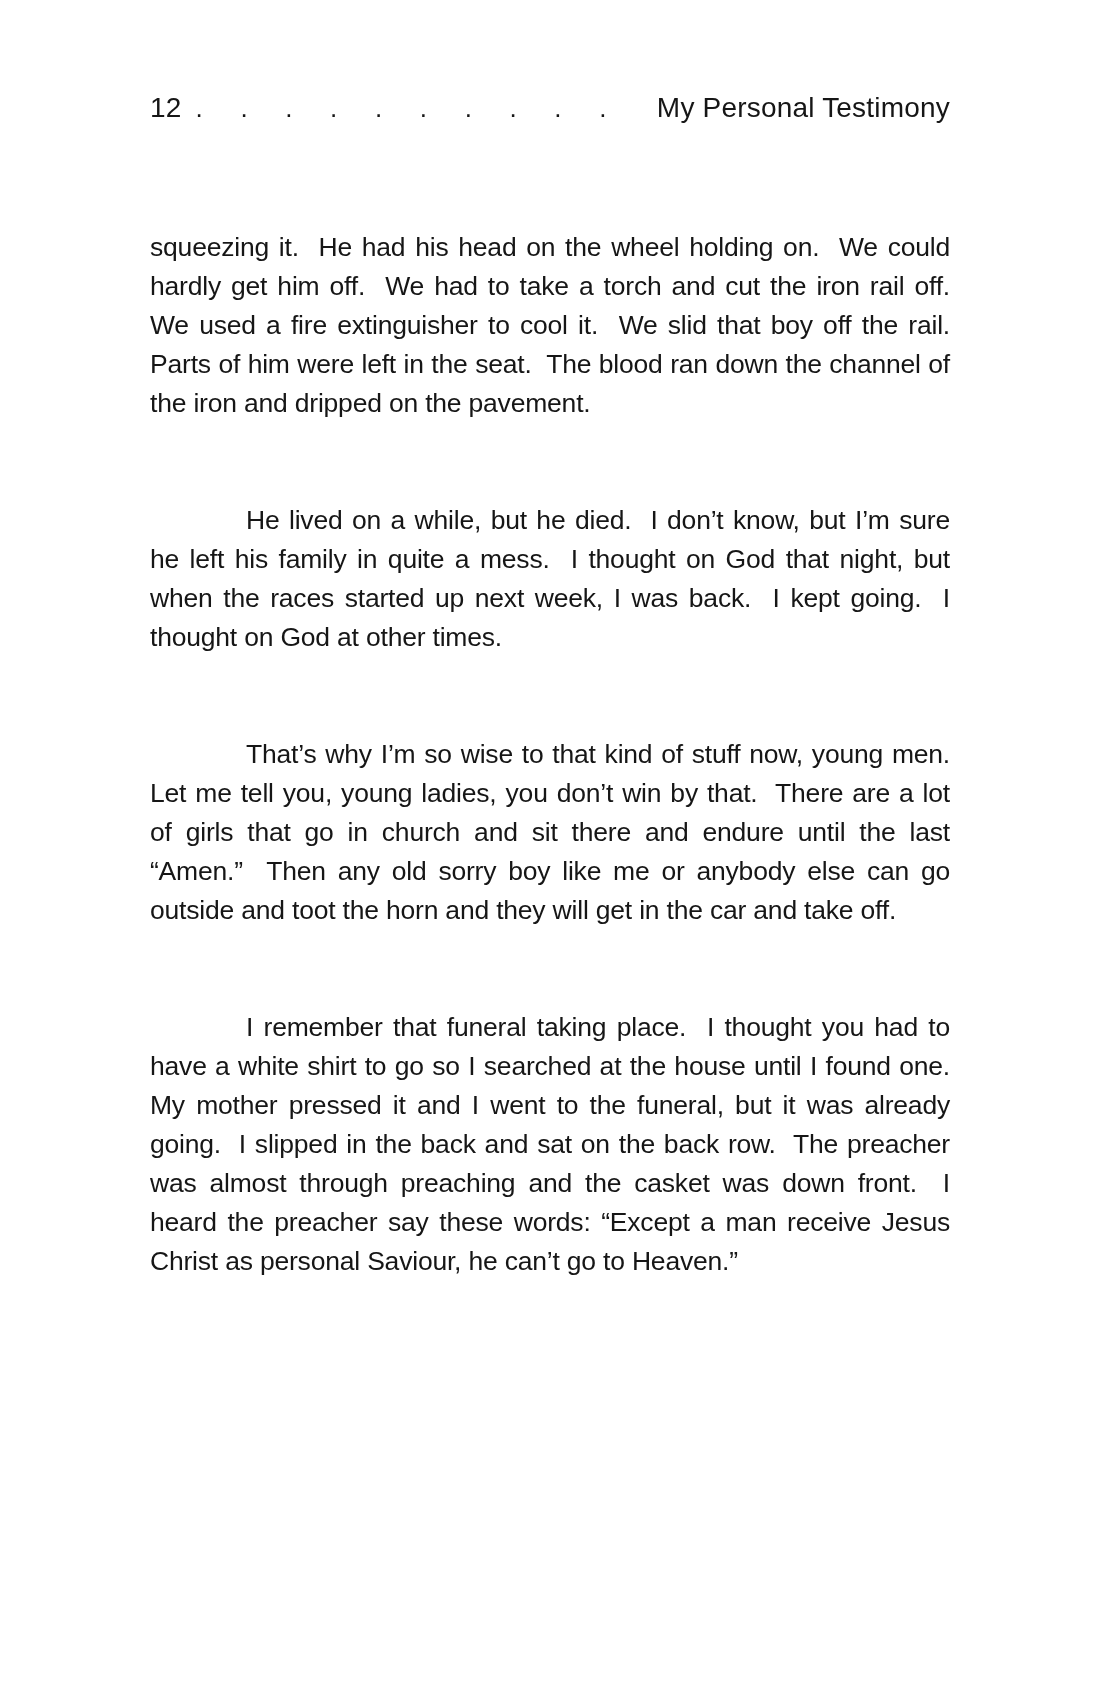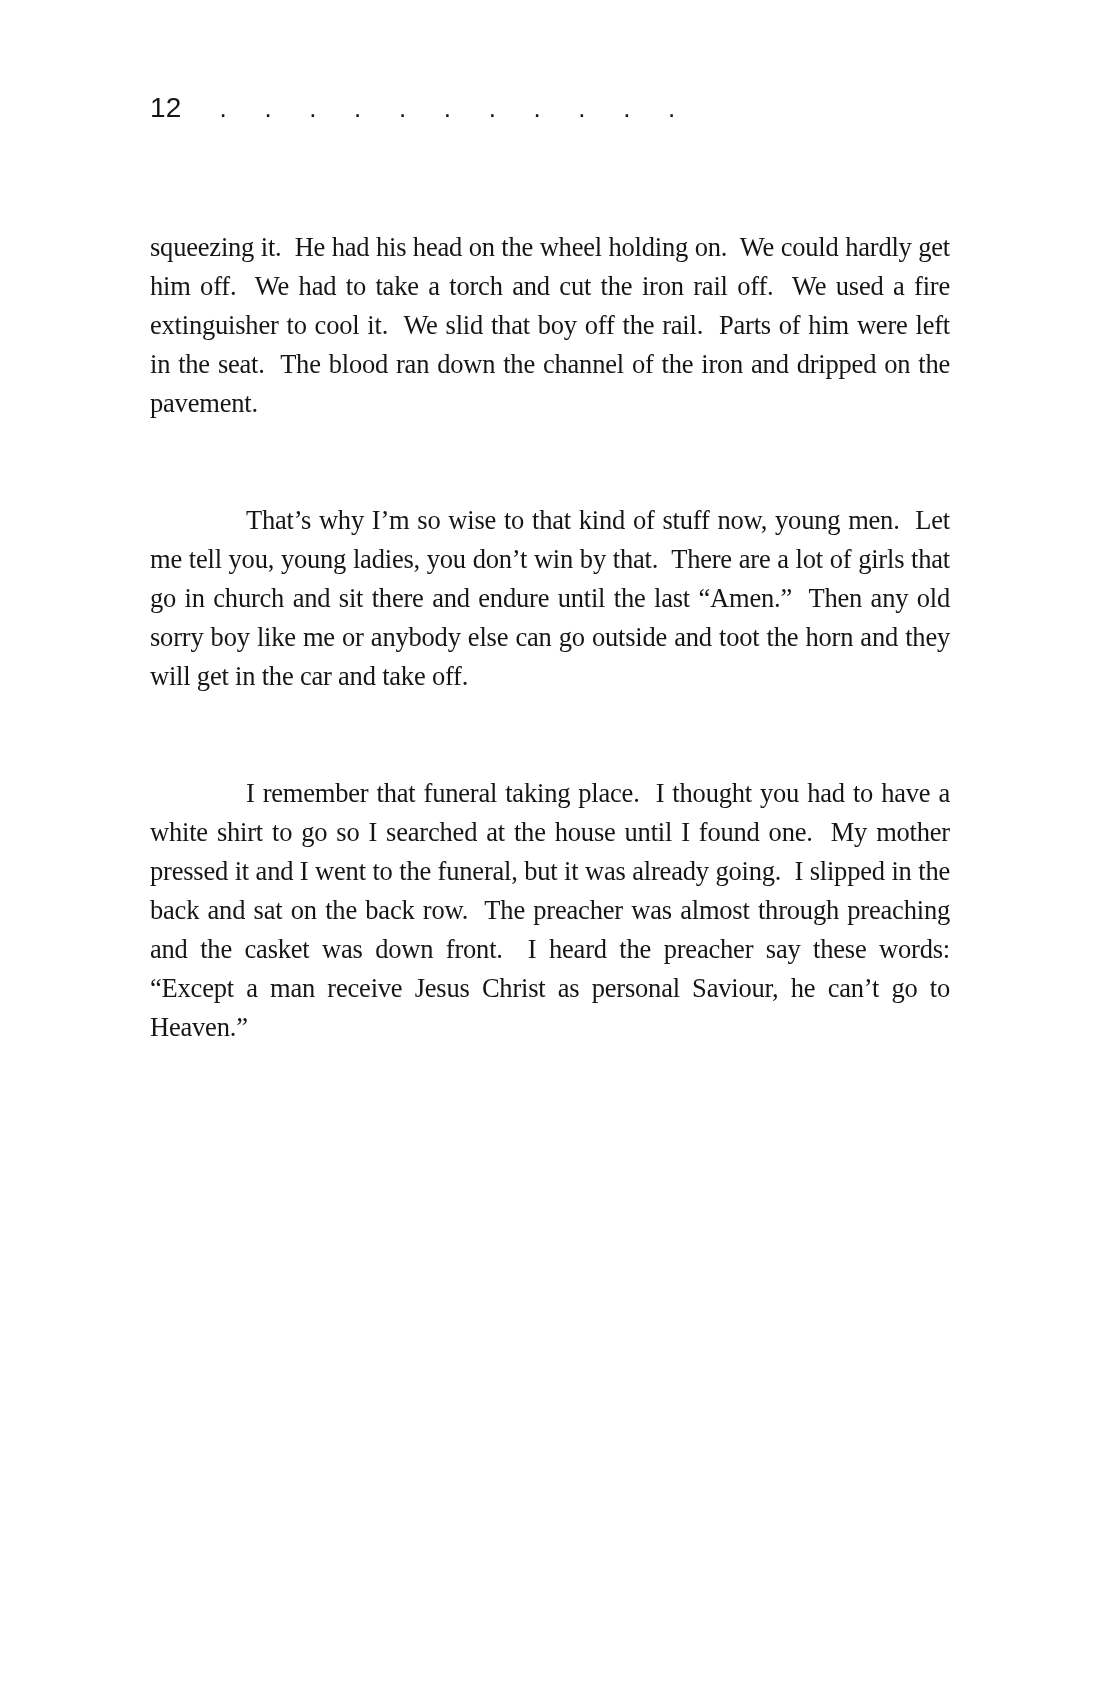--- a/index.html
+++ b/index.html
@@ -20,21 +20,20 @@
     padding: 92px 150px 0 150px;
     overflow: hidden;
   }
   .page-header {
     display: flex;
     align-items: baseline;
     font-size: 28px;
     letter-spacing: 0.2px;
     margin-bottom: 26px;
     white-space: nowrap;
-    gap: 24px;
   }
   .page-number {
     flex: 0 0 auto;
   }
   .dot-leader {
     flex: 1 1 auto;
     margin: 0 18px 0 14px;
     word-spacing: 30px;
     overflow: hidden;
     text-align: left;
@@ -45,35 +44,36 @@
   }
   .page-body {
     font-size: 26.5px;
     line-height: 39px;
     text-align: justify;
     letter-spacing: -0.2px;
     white-space: pre-wrap;
   }
   .page-body p {
     text-align: justify;
-    font-family: Liberation Serif, serif;
   }
   .page-body p.indented {
     text-indent: 96px;
   }
 </style>
 </head>
 <body>
 
 <div class="page">
 
   <div class="page-header">
     <span class="page-number">12</span>
     <span class="dot-leader">. . . . . . . . . . .</span>
+    <span class="running-title">My Personal Testimony</span>
   </div>
 
   <div class="page-body">
     <p>squeezing it.  He had his head on the wheel holding on.  We could hardly get him off.  We had to take a torch and cut the iron rail off.  We used a fire extinguisher to cool it.  We slid that boy off the rail.  Parts of him were left in the seat.  The blood ran down the channel of the iron and dripped on the pavement.</p>
+    <p class="indented">He lived on a while, but he died.  I don’t know, but I’m sure he left his family in quite a mess.  I thought on God that night, but when the races started up next week, I was back.  I kept going.  I thought on God at other times.</p>
     <p class="indented">That’s why I’m so wise to that kind of stuff now, young men.  Let me tell you, young ladies, you don’t win by that.  There are a lot of girls that go in church and sit there and endure until the last “Amen.”  Then any old sorry boy like me or anybody else can go outside and toot the horn and they will get in the car and take off.</p>
     <p class="indented">I remember that funeral taking place.  I thought you had to have a white shirt to go so I searched at the house until I found one.  My mother pressed it and I went to the funeral, but it was already going.  I slipped in the back and sat on the back row.  The preacher was almost through preaching and the casket was down front.  I heard the preacher say these words: “Except a man receive Jesus Christ as personal Saviour, he can’t go to Heaven.”</p>
   </div>
 
 </div>
 
 </body></html>

